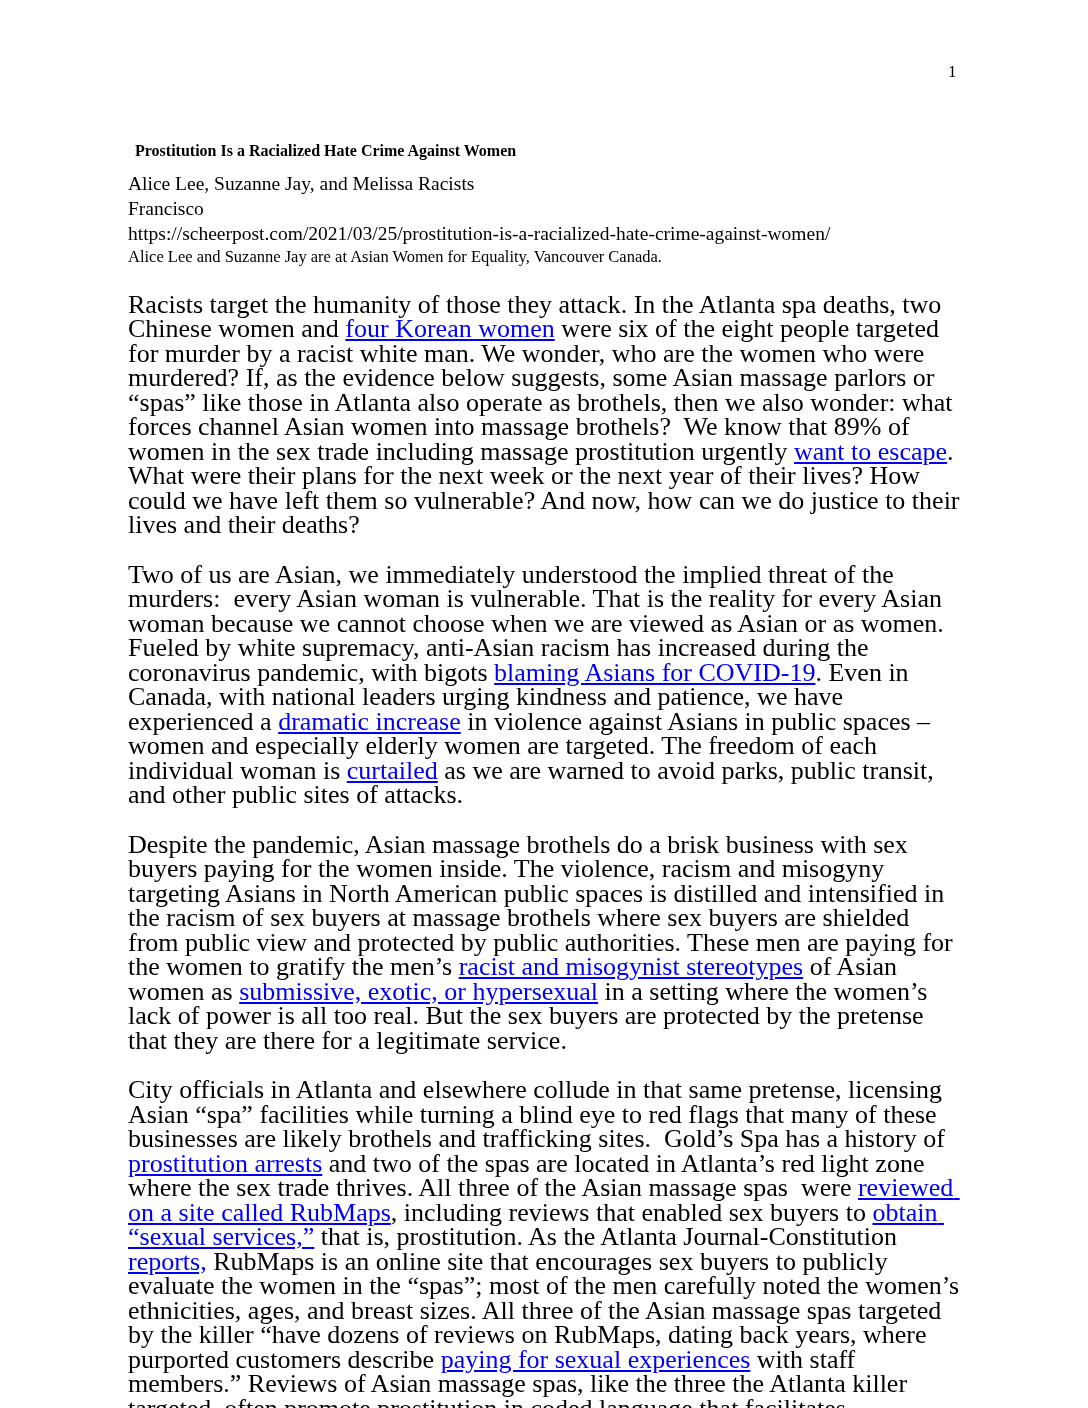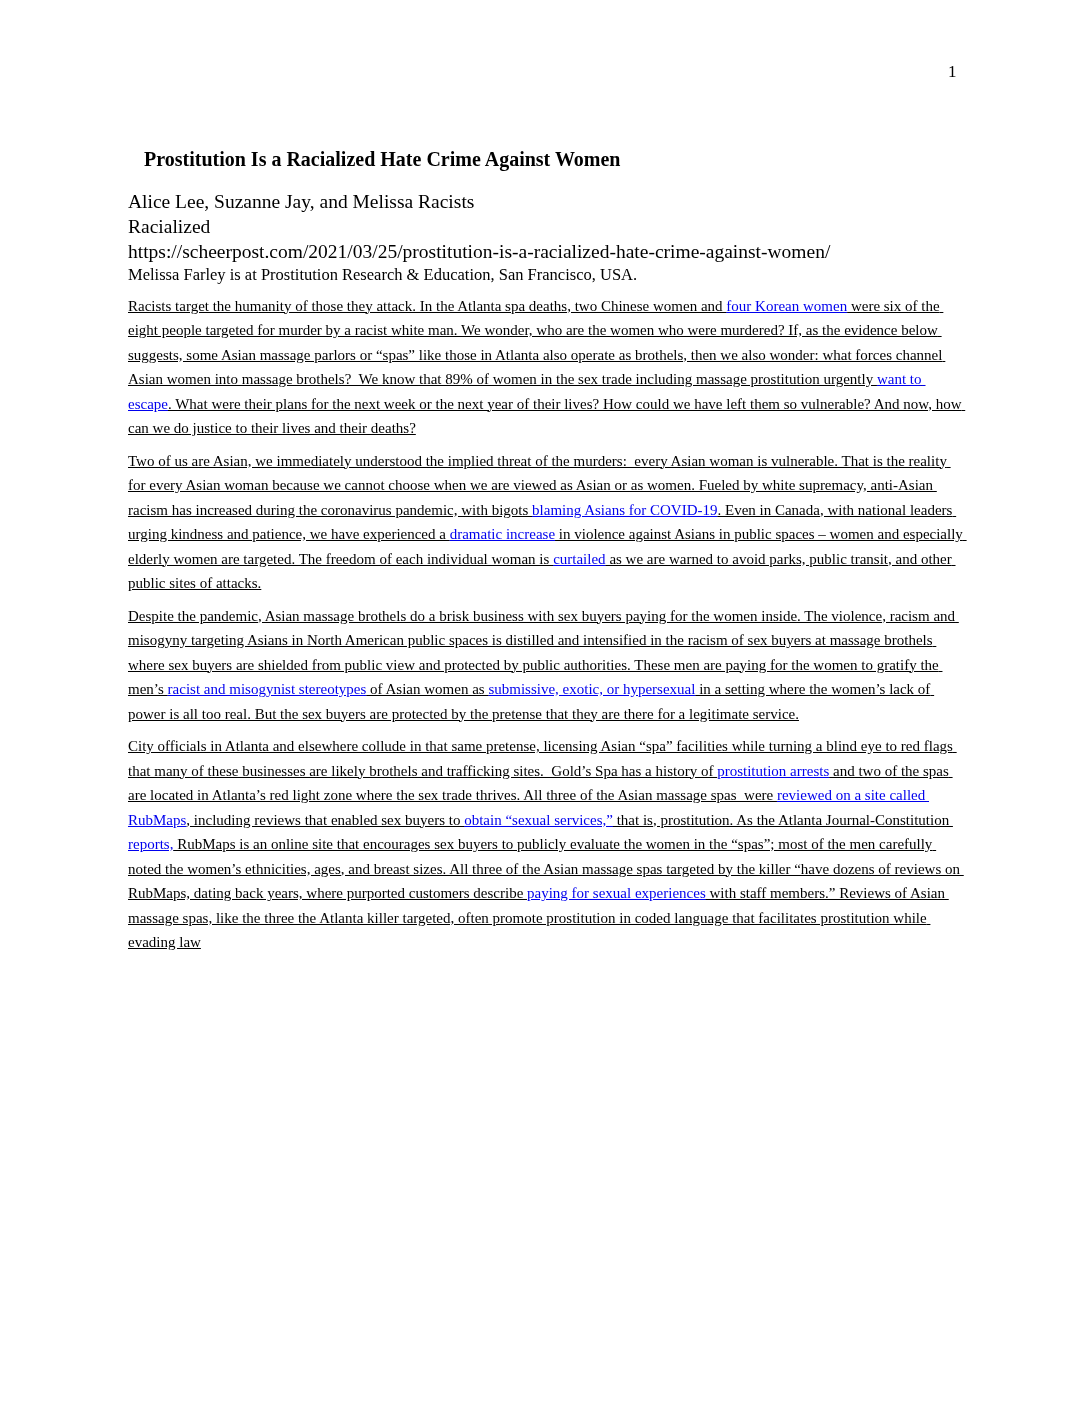--- a/index.html
+++ b/index.html
@@ -23,54 +23,53 @@
     font-size: 17px;
     line-height: 20px;
   }
   .content {
     position: absolute;
     left: 128px;
     top: 130px;
     width: 836px;
   }
   .title {
-    font-size: 20px;
+    font-size: 16px;
     font-weight: bold;
     line-height: 27px;
-    margin: 16px;
+    margin: 7px;
   }
   .meta-line {
     font-size: 19.5px;
     line-height: 25px;
   }
   .affil-line {
     font-size: 16.5px;
     line-height: 21.5px;
   }
   .body-para {
-    font-size: 15px;
+    font-size: 26px;
     line-height: 24.5px;
-    margin: 8px 0 0 0;
+    margin: 25px 0 0 0;
     white-space: pre-wrap;
-    text-decoration: underline;
   }
   .doc-link {
     color: var(--link-color, #0000EE);
     text-decoration: underline;
   }
 </style>
 </head>
 <body>
 
 <div class="page">
   <div class="page-number">1</div>
   <div class="content">
     <h1 class="title">Prostitution Is a Racialized Hate Crime Against Women</h1>
     <div class="meta-line">Alice Lee, Suzanne Jay, and Melissa Racists</div>
-    <div class="meta-line">Racialized</div>
+    <div class="meta-line">Francisco</div>
     <div class="meta-line">https://scheerpost.com/2021/03/25/prostitution-is-a-racialized-hate-crime-against-women/</div>
-    <div class="affil-line">Melissa Farley is at Prostitution Research &amp; Education, San Francisco, USA.</div>
+    <div class="affil-line">Alice Lee and Suzanne Jay are at Asian Women for Equality, Vancouver Canada.</div>
     <p class="body-para"><span>Racists target the humanity of those they attack. In the Atlanta spa deaths, two Chinese women and </span><a class="doc-link" href="#">four Korean women</a><span> were six of the eight people targeted for murder by a racist white man. We wonder, who are the women who were murdered? If, as the evidence below suggests, some Asian massage parlors or “spas” like those in Atlanta also operate as brothels, then we also wonder: what forces channel Asian women into massage brothels?  We know that 89% of women in the sex trade including massage prostitution urgently </span><a class="doc-link" href="#">want to escape</a><span>. What were their plans for the next week or the next year of their lives? How could we have left them so vulnerable? And now, how can we do justice to their lives and their deaths?</span></p>
     <p class="body-para"><span>Two of us are Asian, we immediately understood the implied threat of the murders:  every Asian woman is vulnerable. That is the reality for every Asian woman because we cannot choose when we are viewed as Asian or as women. Fueled by white supremacy, anti-Asian racism has increased during the coronavirus pandemic, with bigots </span><a class="doc-link" href="#">blaming Asians for COVID-19</a><span>. Even in Canada, with national leaders urging kindness and patience, we have experienced a </span><a class="doc-link" href="#">dramatic increase</a><span> in violence against Asians in public spaces – women and especially elderly women are targeted. The freedom of each individual woman is </span><a class="doc-link" href="#">curtailed</a><span> as we are warned to avoid parks, public transit, and other public sites of attacks.</span></p>
     <p class="body-para"><span>Despite the pandemic, Asian massage brothels do a brisk business with sex buyers paying for the women inside. The violence, racism and misogyny targeting Asians in North American public spaces is distilled and intensified in the racism of sex buyers at massage brothels where sex buyers are shielded from public view and protected by public authorities. These men are paying for the women to gratify the men’s </span><a class="doc-link" href="#">racist and misogynist stereotypes</a><span> of Asian women as </span><a class="doc-link" href="#">submissive, exotic, or hypersexual</a><span> in a setting where the women’s lack of power is all too real. But the sex buyers are protected by the pretense that they are there for a legitimate service.</span></p>
     <p class="body-para"><span>City officials in Atlanta and elsewhere collude in that same pretense, licensing Asian “spa” facilities while turning a blind eye to red flags that many of these businesses are likely brothels and trafficking sites.  Gold’s Spa has a history of </span><a class="doc-link" href="#">prostitution arrests</a><span> and two of the spas are located in Atlanta’s red light zone where the sex trade thrives. All three of the Asian massage spas  were </span><a class="doc-link" href="#">reviewed on a site called RubMaps</a><span>, including reviews that enabled sex buyers to </span><a class="doc-link" href="#">obtain “sexual services,”</a><span> that is, prostitution. As the Atlanta Journal-Constitution </span><a class="doc-link" href="#">reports,</a><span> RubMaps is an online site that encourages sex buyers to publicly evaluate the women in the “spas”; most of the men carefully noted the women’s ethnicities, ages, and breast sizes. All three of the Asian massage spas targeted by the killer “have dozens of reviews on RubMaps, dating back years, where purported customers describe </span><a class="doc-link" href="#">paying for sexual experiences</a><span> with staff members.” Reviews of Asian massage spas, like the three the Atlanta killer targeted, often promote prostitution in coded language that facilitates prostitution while evading law</span></p>
   </div>
 </div>
 
 </body></html>

